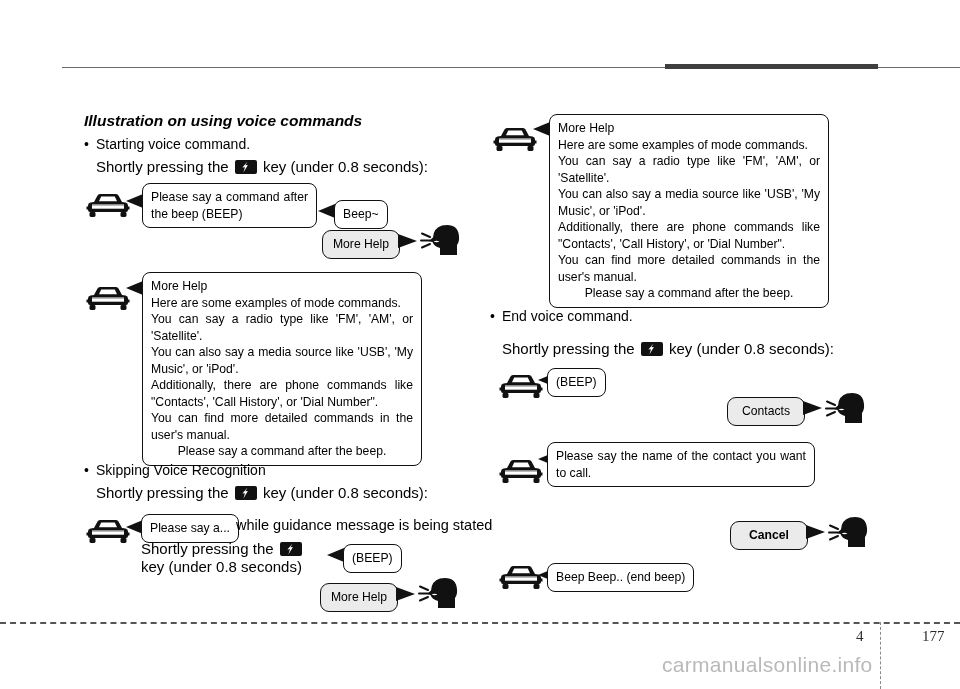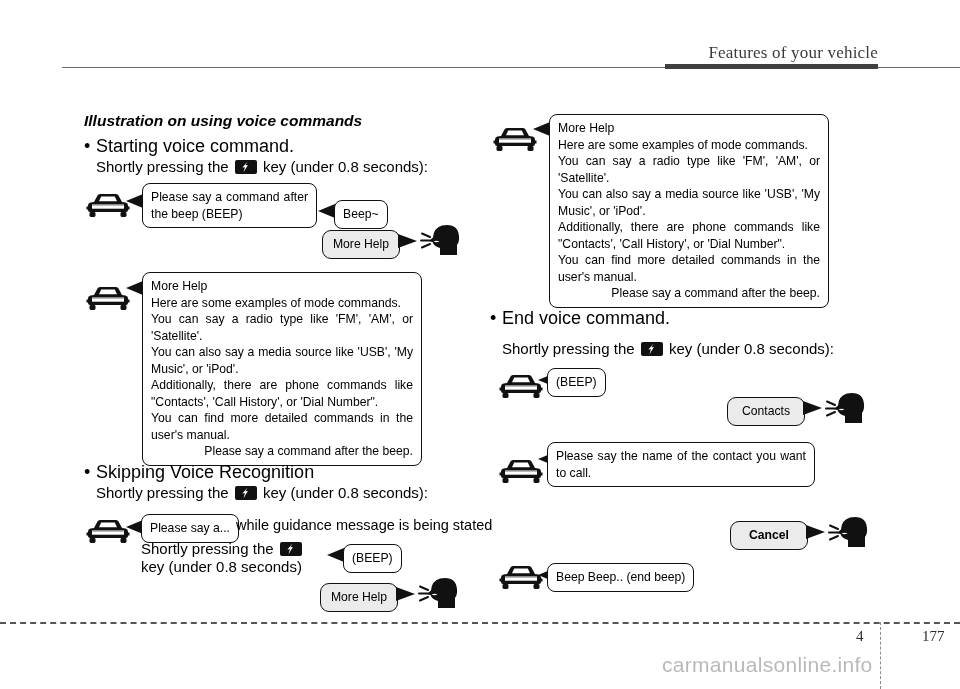--- a/index.html
+++ b/index.html
@@ -104,21 +104,21 @@
   
   .section-title {
     position: absolute;
     font-style: italic;
     font-weight: bold;
     font-size: 15.5px;
     white-space: nowrap;
   }
   .bullet-line {
     position: absolute;
-    font-size: 18px;
+    font-size: 14px;
     white-space: nowrap;
   }
   .bullet-dot {
     display: inline-block;
     width: 12px;
   }
   .sub-line {
     position: absolute;
     font-size: 15px;
     white-space: nowrap;
@@ -160,21 +160,21 @@
   .bubble.gray {
     background: #ebebeb;
     border-radius: 9px;
     text-align: center;
   }
   .bubble.nowrap {
     text-align: center;
     white-space: nowrap;
   }
   .bubble p { margin: 0; }
-  .bubble p.last { text-align: right; }
+  .bubble p.last { text-align: center; }
 
   
   .tail {
     position: absolute;
     width: 0; height: 0;
   }
   .tail-left {               
     border-top: 7px solid transparent;
     border-bottom: 7px solid transparent;
     border-right: 17px solid #111;
@@ -188,21 +188,20 @@
   .plain-text {
     position: absolute;
     font-size: 14.5px;
     white-space: nowrap;
   }
 </style>
 </head>
 <body>
 
 <div id="page-header">
-  <div id="header-title">Features of your vehicle</div>
   <div id="header-rule-thin"></div>
   <div id="header-rule-thick"></div>
 </div>
 
 <div class="section-title" style="left:84px; top:112px;">Illustration on using voice commands</div>
 
 <div class="bullet-line" style="left:84px; top:136px;">
   <span class="bullet-dot">•</span><span>Starting voice command.</span>
 </div>
 

